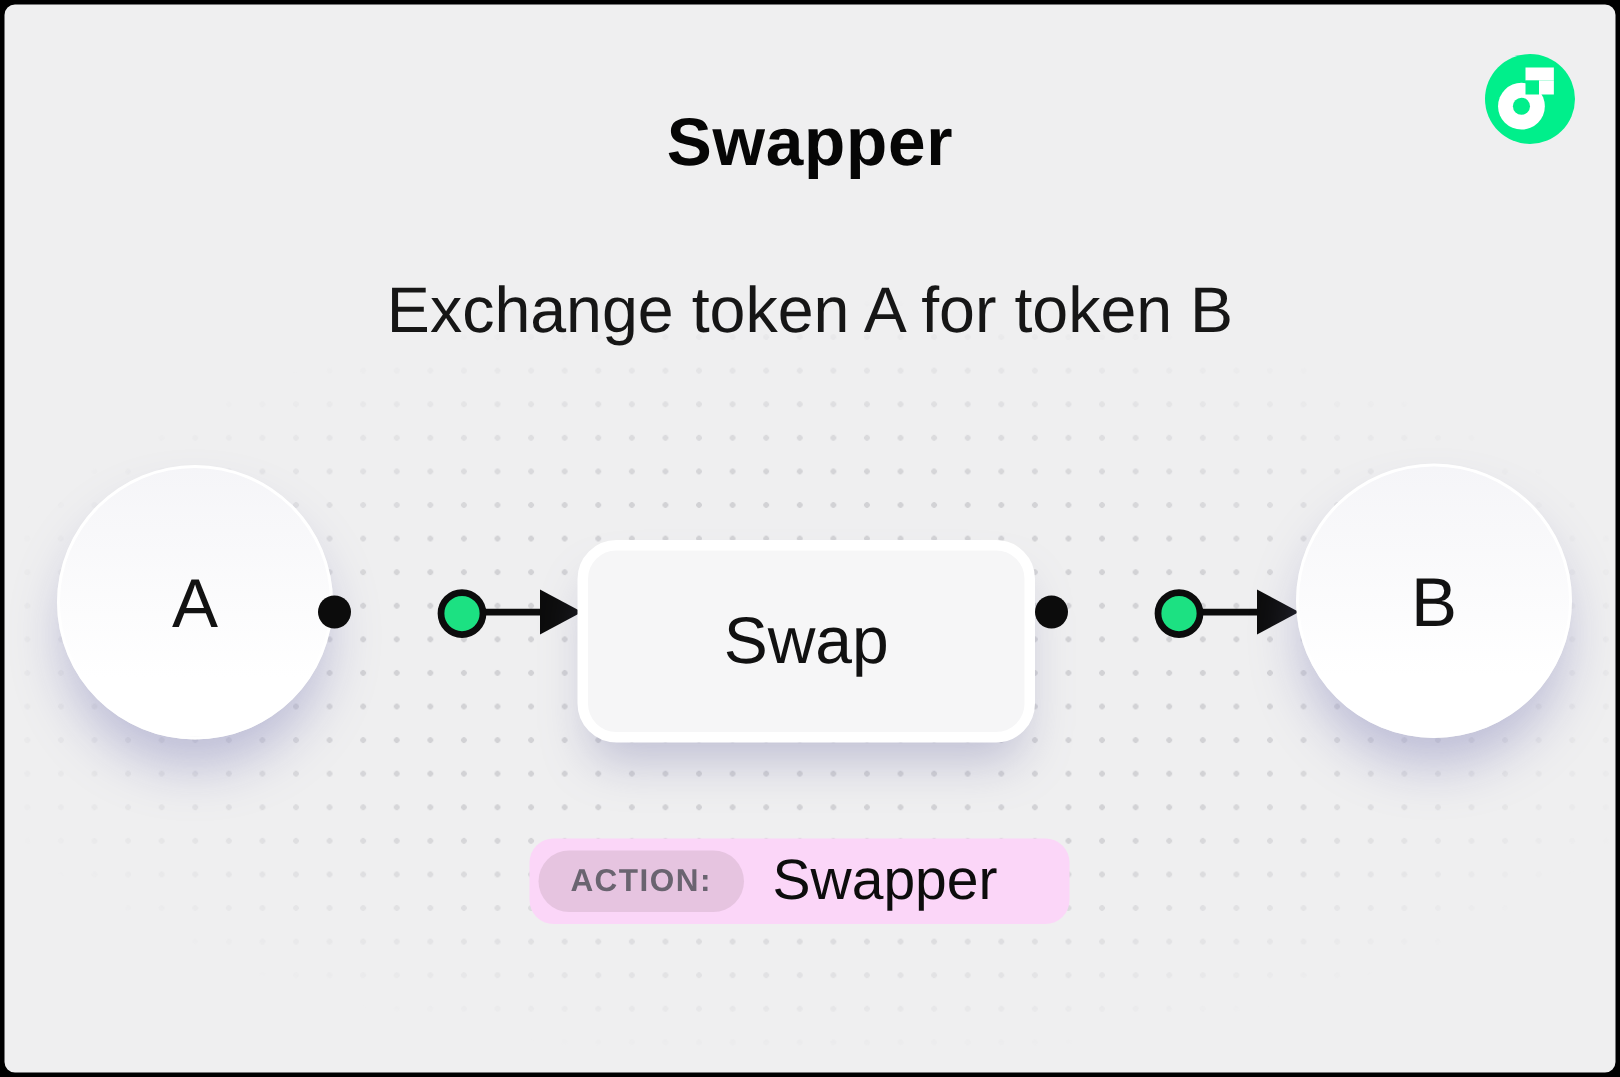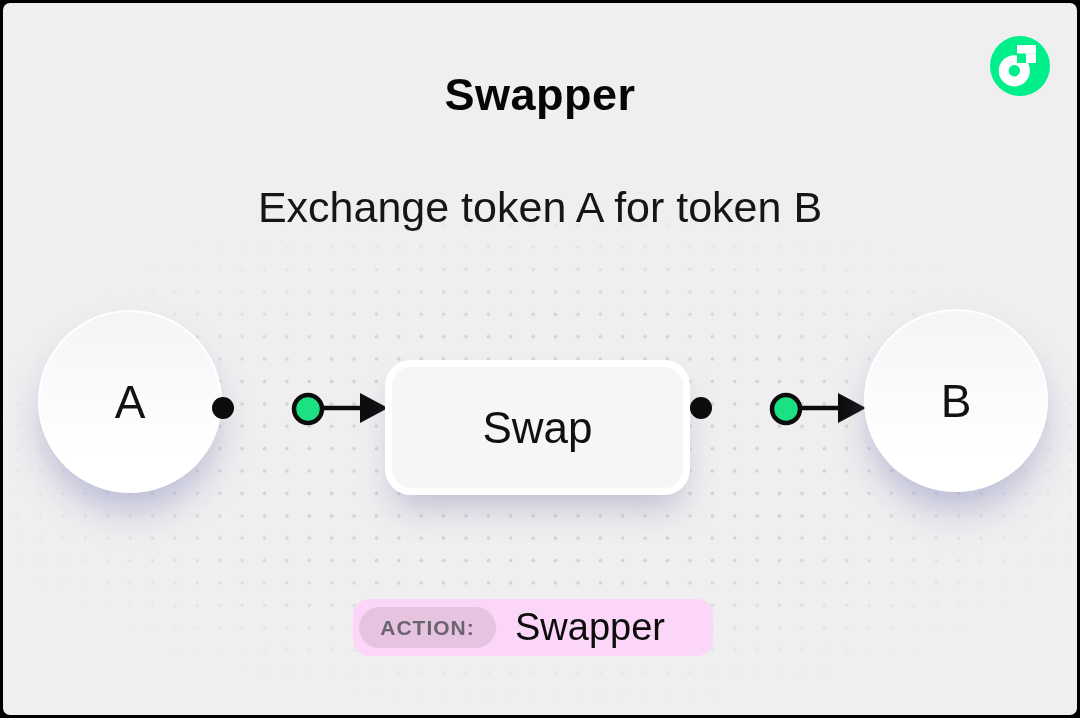--- a/index.html
+++ b/index.html
@@ -37,21 +37,21 @@
     box-shadow:0 20px 32px -8px rgba(120,120,170,.4);
     display:flex;align-items:center;justify-content:center;
     font-size:44px;color:#111;margin-top:22px;}
 
   .connector{position:absolute;width:185px;height:60px;top:375px;}
   .c1{left:206px;}
   .c2{left:684px;}
 
   .action-pill{position:absolute;left:350px;top:556px;width:360px;height:57px;
     border-radius:16px;background:var(--pill-bg,#fbd6f8);
-    display:flex;align-items:center;margin-top:40px;}
+    display:flex;align-items:center;}
   .action-label{margin-left:6px;width:137px;height:41px;border-radius:21px;
     background:var(--pill-label-bg,#e6c4e0);
     color:var(--pill-label-color,#6a6470);
     font-size:21px;font-weight:600;letter-spacing:1px;
     display:flex;align-items:center;justify-content:center;}
   .action-value{margin-left:19px;font-size:38px;color:#0d0d0d;}
 </style>
 </head>
 <body>
 

